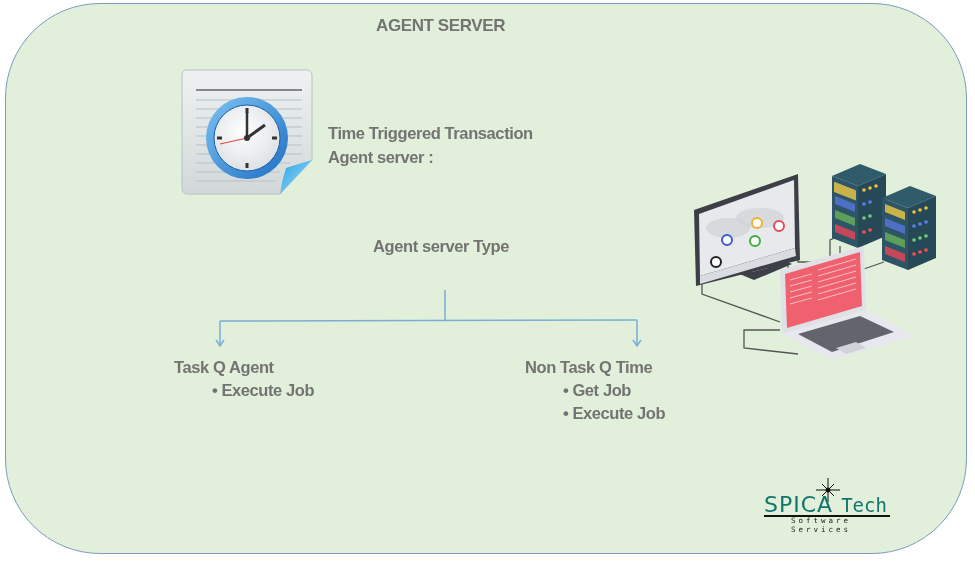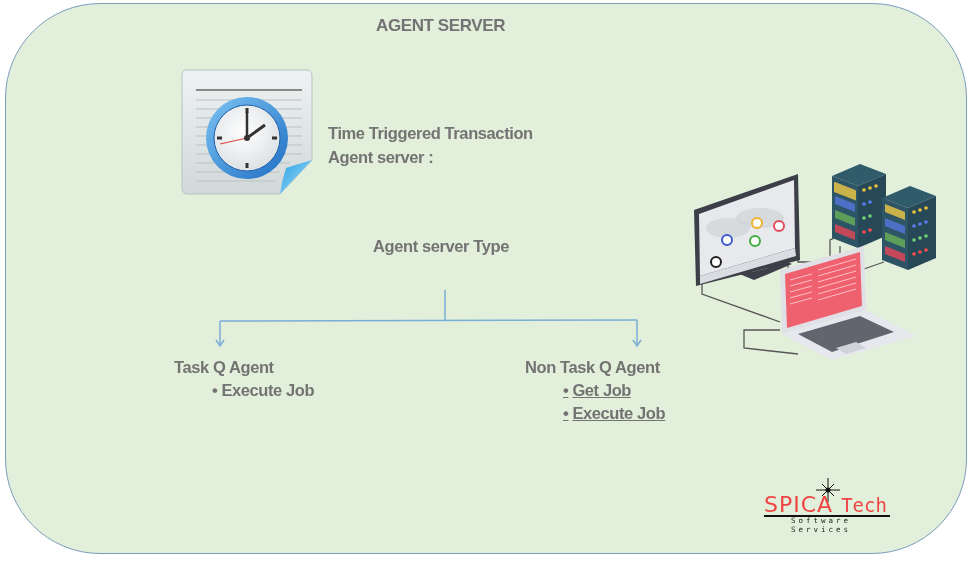--- a/index.html
+++ b/index.html
@@ -12,24 +12,24 @@
            font-family: "Liberation Sans Narrow", "Liberation Sans", sans-serif; letter-spacing: -0.4px; }
     .title { left: 376px; top: 16px; font-size: 17px; }
     .subtitle { left: 328px; top: 121px; font-size: 16.5px; line-height: 24px; }
     .type-label { left: 373px; top: 237px; font-size: 16.5px; }
     .branch-left { left: 146px; top: 356px; font-size: 16.5px; line-height: 23px; margin-left: 28px; }
     .branch-right { left: 525px; top: 356px; font-size: 16.5px; line-height: 23px; }
     .bullets { list-style: none; margin: 0; padding: 0; }
     .bullets li { display: block; }
     .bullets li::before { content: "\2022"; margin-right: 4px; }
     .left-bullets { margin-left: 38px; }
-    .right-bullets { margin-left: 38px; text-decoration: underline; }
+    .right-bullets { margin-left: 38px; }
     svg { position: absolute; }
     .logo { position: absolute; left: 764px; top: 482px; width: 130px; height: 45px; }
-    .logo-main { position: absolute; left: 0; top: 10px; font-size: 22px; color: #ef4444;
+    .logo-main { position: absolute; left: 0; top: 10px; font-size: 22px; color: #0f766e;
                  font-family: "DejaVu Sans", sans-serif; letter-spacing: 1px; font-weight: normal; }
     .logo-main .tech { font-family: "DejaVu Sans Mono", monospace; font-size: 19px; letter-spacing: 0; }
     .logo-sub { position: absolute; left: 4px; top: 34px; font-size: 7.5px; color: #222;
                 font-family: "DejaVu Sans Mono", monospace; letter-spacing: 3px; font-weight: normal; margin-left: 23px; }
     .logo-line { position: absolute; left: 0; top: 33px; width: 126px; height: 1.5px; background: #111; }
   </style>
 </head>
 <body>
 
 <div class="panel"></div>
@@ -103,21 +103,21 @@
 </svg>
 
 <div class="txt branch-left">
   <div>Task Q Agent</div>
   <ul class="bullets left-bullets">
     <li>Execute Job</li>
   </ul>
 </div>
 
 <div class="txt branch-right">
-  <div>Non Task Q Agent</div>
+  <div>Non Task Q Time</div>
   <ul class="bullets right-bullets">
     <li>Get Job</li>
     <li>Execute Job</li>
   </ul>
 </div>
 
 <svg style="left:688px; top:160px;" width="260" height="200" viewBox="0 0 260 200">
 
   <g stroke="#555" stroke-width="1.3" fill="none">
     <polyline points="110,88 110,102 142,102 142,80 160,72"></polyline>

